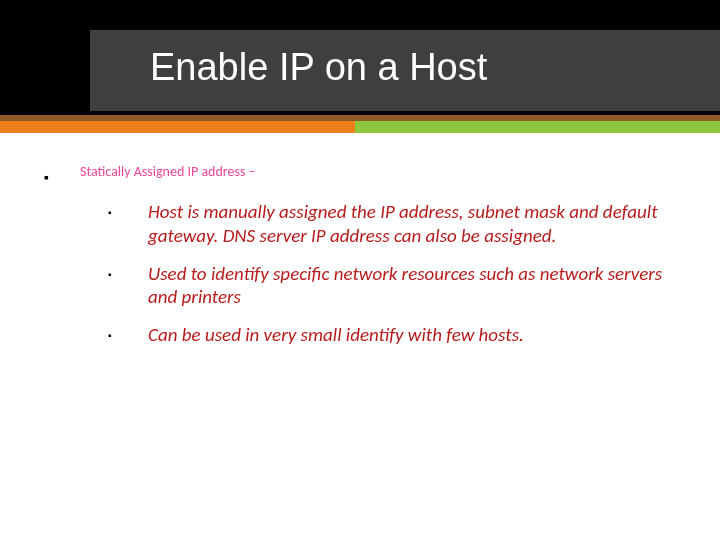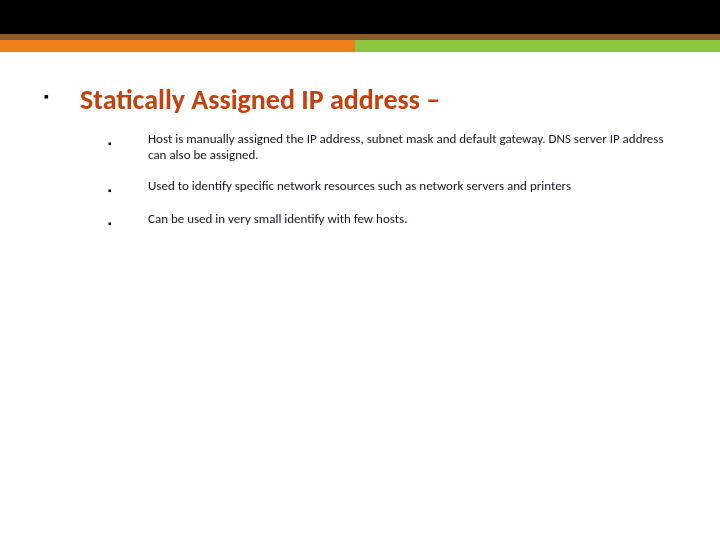--- a/index.html
+++ b/index.html
@@ -68,52 +68,57 @@
     align-items: flex-start;
   }
   .top-bullet {
     width: 36px;
     flex: 0 0 36px;
     font-size: 14px;
     color: #000;
     padding-top: 6px;
   }
   .top-text {
-    font-size: 28px;
-    font-weight: 700;
-    color: #c2410c;
+    font-size: 14px;
+    font-weight: 400;
+    color: #ec4899;
     line-height: 1.25;
   }
   .sub-list {
     margin: 14px 0 0 64px;
   }
   .sub-item {
     display: flex;
     align-items: flex-start;
     margin-bottom: 14px;
   }
   .sub-bullet {
     width: 40px;
     flex: 0 0 40px;
     font-size: 10px;
     color: #000;
     padding-top: 6px;
   }
   .sub-text {
-    font-size: 13px;
-    color: #0f172a;
+    font-size: 19px;
+    color: #b91c1c;
     line-height: 1.25;
+    font-style: italic;
   }
 </style>
 </head>
 <body>
 
 <div class="slide">
   <div class="header">
     <div class="header-black-top"></div>
+    <div class="header-title-row">
+      <div class="header-title-left"></div>
+      <div class="header-title-text">Enable IP on a Host</div>
+    </div>
     <div class="header-thin-black"></div>
     <div class="header-thin-brown"></div>
     <div class="header-color-bar">
       <div class="bar-orange"></div>
       <div class="bar-green"></div>
     </div>
   </div>
 
   <div class="content">
     <div class="top-item">

